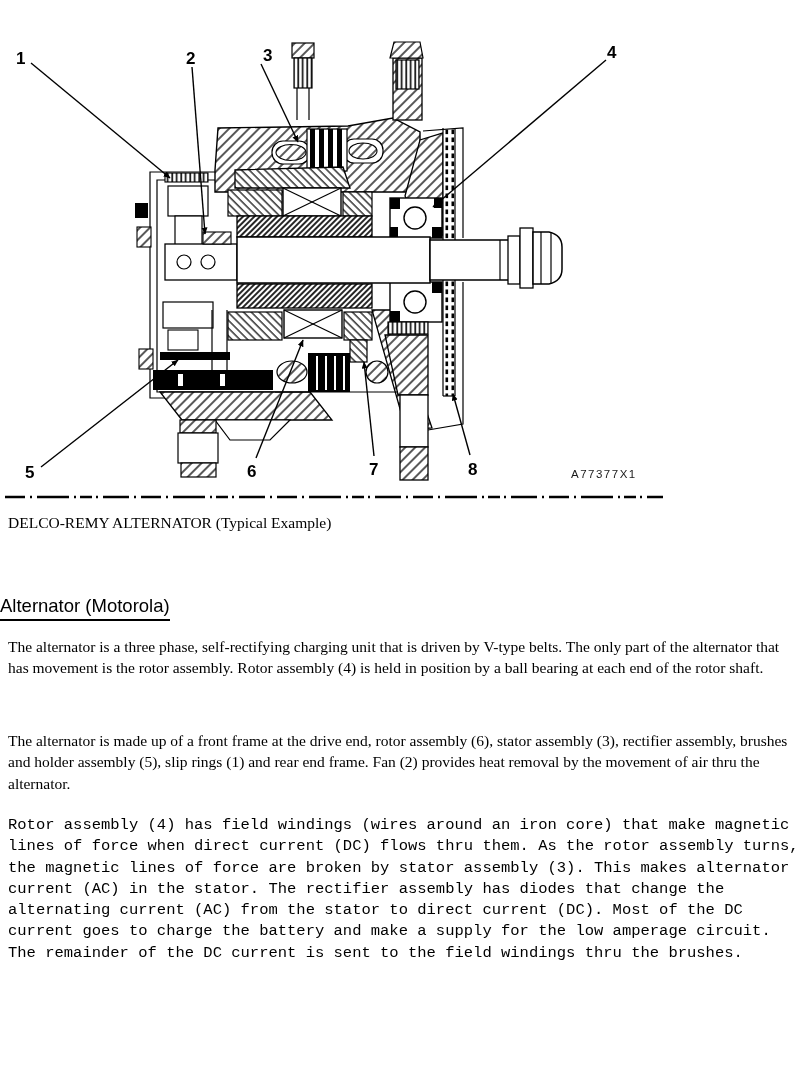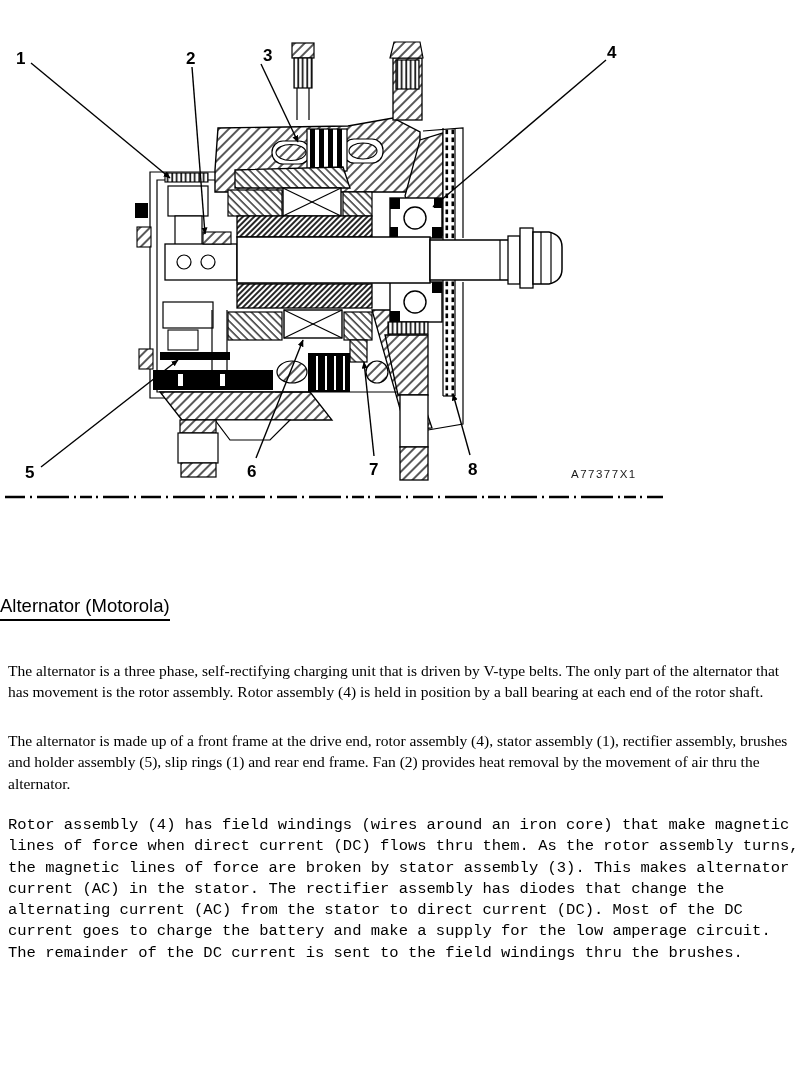--- a/index.html
+++ b/index.html
@@ -10,21 +10,21 @@
   .callout-line{stroke:#000;stroke-width:1.4;fill:none;}
   .callout-num{font:bold 17px "Liberation Sans",sans-serif;fill:#000;}
   .artifact{font:11.5px "Liberation Sans",sans-serif;fill:#1a1a1a;letter-spacing:1.5px;}
   .caption{position:absolute;left:8px;top:512px;width:789px;
            font-family:"Liberation Serif",serif;font-size:15.5px;line-height:21.5px;color:#000;}
   .heading{position:absolute;left:0;top:595px;
            font-family:"Liberation Sans",sans-serif;font-size:18.5px;font-weight:normal;}
   .heading span{display:inline-block;border-bottom:2px solid #000;padding-bottom:2px;}
   .para{position:absolute;left:8px;width:792px;
         font-family:"Liberation Serif",serif;font-size:15.5px;line-height:21.3px;color:#000;}
-  #p1{top:660px;} #p2{top:730px;} #p3{top:815px;font-family:Liberation Mono, monospace;}
+  #p1{top:636px;} #p2{top:730px;} #p3{top:815px;font-family:Liberation Mono, monospace;}
 </style>
 </head>
 <body>
 
 <div class="figure-wrap">
 <svg width="805" height="505" viewBox="0 0 805 505">
   <defs>
     <pattern id="hA" width="7" height="7" patternUnits="userSpaceOnUse" patternTransform="rotate(45)">
       <rect width="7" height="7" fill="#fff"></rect>
           <line x1="1" y1="0" x2="1" y2="7" stroke="#000" stroke-width="1.3"></line>
@@ -214,21 +214,22 @@
         <text x="468" y="475" class="callout-num">8</text>
       </g>
 
   <text class="artifact" x="571" y="478">A77377X1</text>
 
   <path d="M5,497 H663" stroke="#000" stroke-width="2.4" fill="none" stroke-dasharray="20 5 2 5 32 5 2 4 12 4 2 5 26 5 2 5"></path>
 </svg>
 </div>
 
 <div class="caption">
+  <div>DELCO-REMY ALTERNATOR (Typical Example)</div>
 </div>
 
 <div class="heading">
   <span>Alternator (Motorola)</span>
 </div>
 
 <div class="para" id="p1">The alternator is a three phase, self-rectifying charging unit that is driven by V-type belts. The only part of the alternator that has movement is the rotor assembly. Rotor assembly (4) is held in position by a ball bearing at each end of the rotor shaft.</div>
-<div class="para" id="p2">The alternator is made up of a front frame at the drive end, rotor assembly (4), stator assembly (1), rectifier assembly, brushes and holder assembly (5), slip rings (1) and rear end frame. Fan (2) provides heat removal by the movement of air thru the alternator.</div>
+<div class="para" id="p2">The alternator is made up of a front frame at the drive end, rotor assembly (6), stator assembly (3), rectifier assembly, brushes and holder assembly (5), slip rings (1) and rear end frame. Fan (2) provides heat removal by the movement of air thru the alternator.</div>
 <div class="para" id="p3">Rotor assembly (4) has field windings (wires around an iron core) that make magnetic lines of force when direct current (DC) flows thru them. As the rotor assembly turns, the magnetic lines of force are broken by stator assembly (3). This makes alternator current (AC) in the stator. The rectifier assembly has diodes that change the alternating current (AC) from the stator to direct current (DC). Most of the DC current goes to charge the battery and make a supply for the low amperage circuit. The remainder of the DC current is sent to the field windings thru the brushes.</div>
 
 </body></html>

